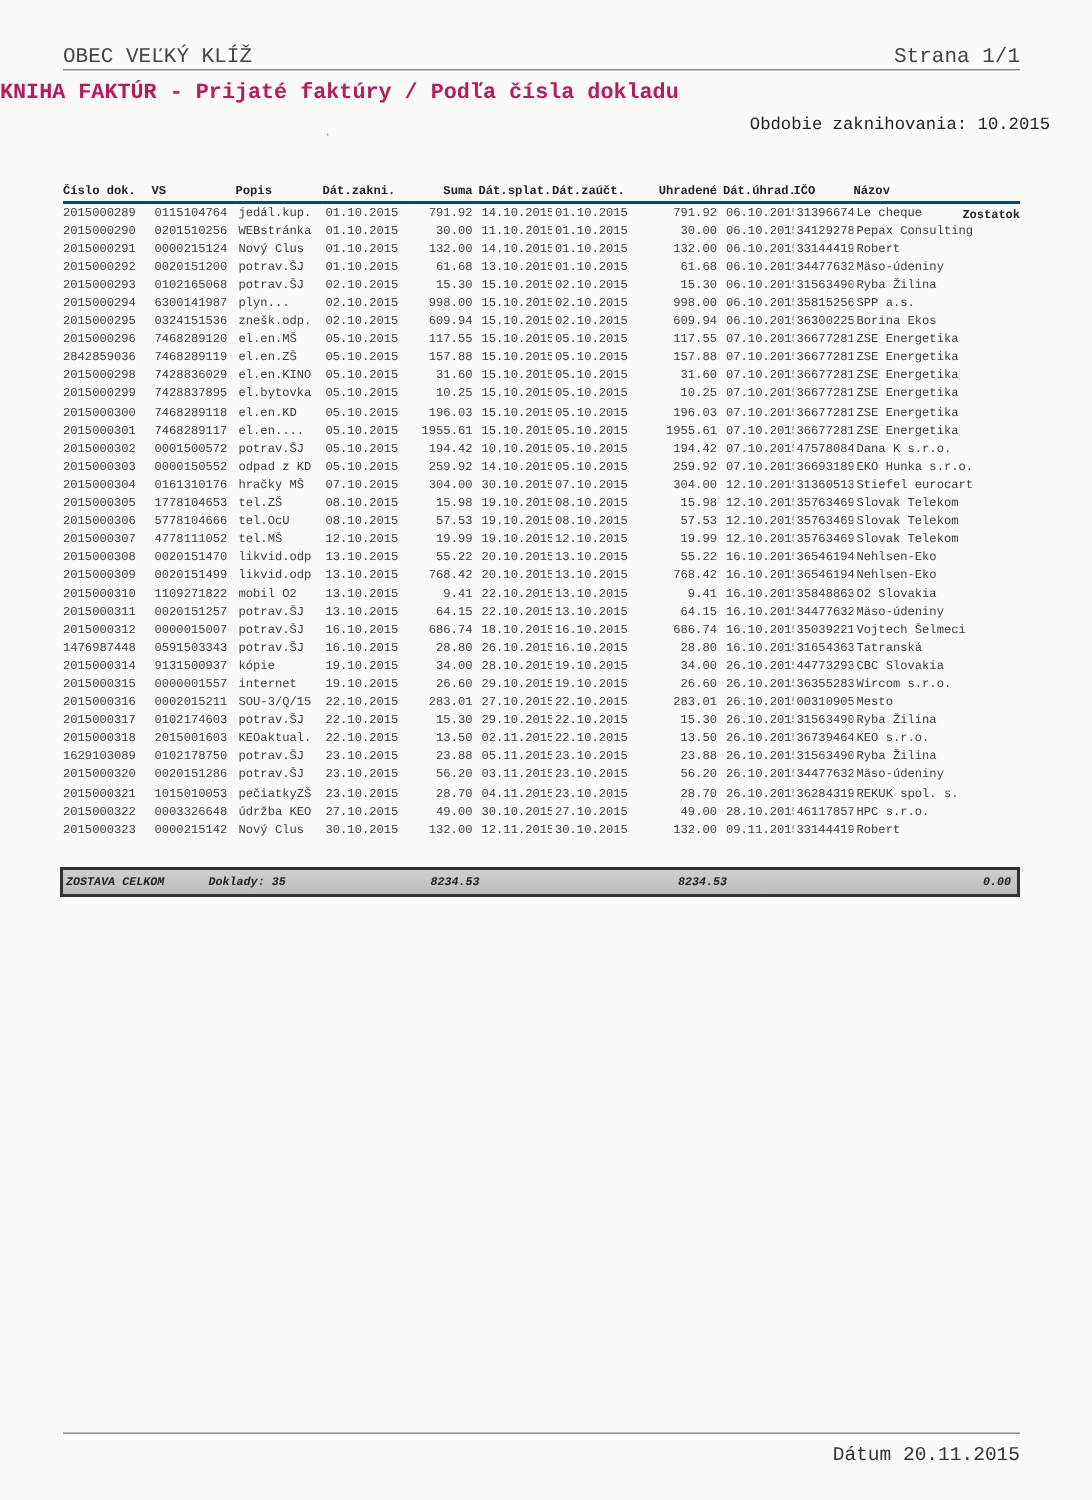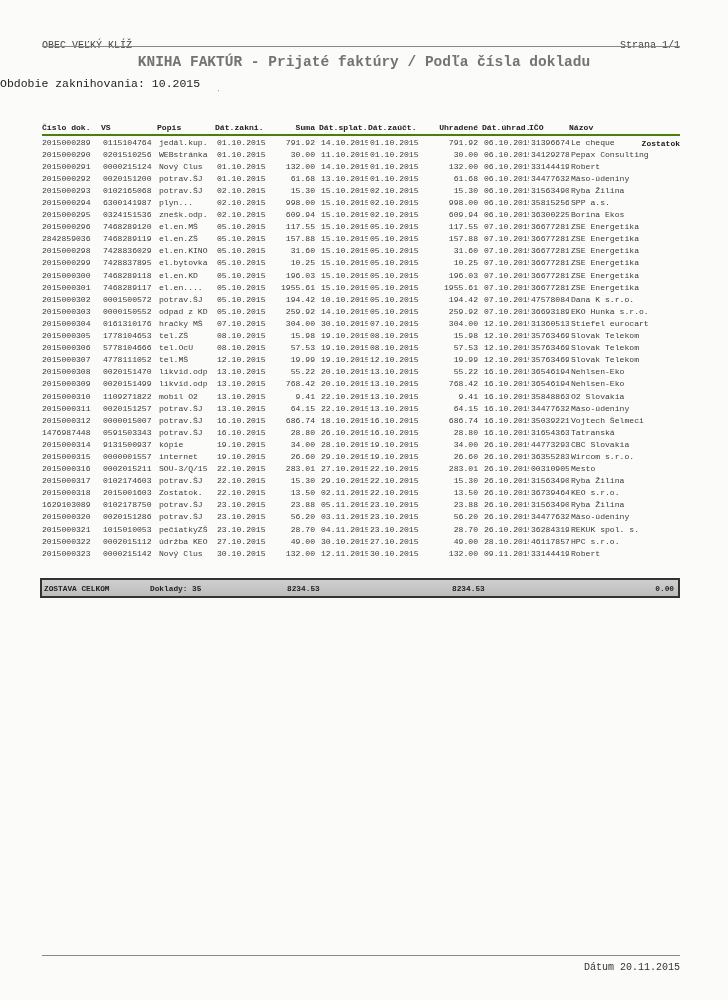--- a/index.html
+++ b/index.html
@@ -1,41 +1,41 @@
 <!DOCTYPE html>
 <html><head>
 <meta charset="utf-8">
 <style>
   html, body { margin:0; padding:0; background:#fbfbfa; }
   body { width:728px; height:1000px; position:relative; overflow:hidden;
          font-family:"Liberation Mono", "DejaVu Sans Mono", monospace; color:#333; }
-  .topbar { position:absolute; left:42px; top:40px; width:638px; font-size:10px; color:#444; }
+  .topbar { position:absolute; left:42px; top:30px; width:638px; font-size:14px; color:#444; }
   .topbar .right { position:absolute; right:0; top:0; }
   .hr-top { position:absolute; left:42px; top:46px; width:638px; height:0; border-top:1px solid #888; }
-  .title { position:absolute; left:0; width:728px; top:54px; text-align:center;
-           font-weight:bold; font-size:14.5px; color:#737373; }
-  .subtitle { position:absolute; left:0; width:700px; top:77px; text-align:left;
+  .title { position:absolute; left:0; width:728px; top:54px; text-align:left;
+           font-weight:bold; font-size:14.5px; color:#be185d; }
+  .subtitle { position:absolute; left:0; width:700px; top:77px; text-align:right;
            font-size:11.5px; color:#222; }
   .colhead-top { position:absolute; right:48px; top:111px; font-size:8px; font-weight:bold; color:#222;margin-top:28px; }
   table { position:absolute; left:42px; top:122px; width:638px; border-collapse:collapse;
           font-size:8.1px; table-layout:fixed; }
   thead th { font-weight:bold; text-align:left; color:#222; padding:0 0 1px 0; height:11px;
-             border-bottom:2px solid #4d7c0f; white-space:nowrap; }
+             border-bottom:2px solid #0c4a6e; white-space:nowrap; }
   tbody td { height:12.1px; padding:0; white-space:nowrap; overflow:hidden; color:#3a3a3a; }
   .r { text-align:right; padding-right:4px; }
   .c-doc{width:59px;} .c-vs{width:56px;} .c-popis{width:58px;} .c-zak{width:62px;}
   .c-suma{width:42px;} .c-splat{width:49px;} .c-zauct{width:58px;} .c-uhr{width:56px;}
   .c-duhr{width:47px;} .c-ico{width:40px;} .c-naz{width:auto;}
   td.pl { padding-left:2px; }
   .total { position:absolute; left:40px; top:578px; width:640px; height:20px;
            background:linear-gradient(#cfcfcf,#bdbdbd); border:2px solid #333; box-sizing:border-box;
            font-size:7.8px; font-weight:bold; color:#222; }
-  .total span { position:absolute; top:5px; }
+  .total span { position:absolute; top:5px;font-style:italic; }
   .hr-bot { position:absolute; left:42px; top:955px; width:638px; height:0; border-top:1px solid #888; }
-  .footer { position:absolute; right:48px; top:962px; font-size:10px; color:#333; }
+  .footer { position:absolute; right:48px; top:962px; font-size:13px; color:#333; }
   .mark { position:absolute; font-size:8px; color:#999; }
 </style>
 </head>
 <body>
 
 <div class="topbar">
   <span>OBEC VEĽKÝ KLÍŽ</span>
   <span class="right">Strana 1/1</span>
 </div>
 <div class="hr-top"></div>
@@ -448,21 +448,21 @@
         <td class="pl">29.10.2015</td>
         <td class="pl">22.10.2015</td>
         <td class="r">15.30</td>
         <td class="pl">26.10.2015</td>
         <td class="pl">31563490</td>
         <td class="pl">Ryba Žilina</td>
       </tr>
       <tr>
         <td>2015000318</td>
         <td class="pl">2015001603</td>
-        <td class="pl">Zostatok.</td>
+        <td class="pl">KEOaktual.</td>
         <td class="pl">22.10.2015</td>
         <td class="r">13.50</td>
         <td class="pl">02.11.2015</td>
         <td class="pl">22.10.2015</td>
         <td class="r">13.50</td>
         <td class="pl">26.10.2015</td>
         <td class="pl">36739464</td>
         <td class="pl">KEO s.r.o.</td>
       </tr>
       <tr>
@@ -499,21 +499,21 @@
         <td class="r">28.70</td>
         <td class="pl">04.11.2015</td>
         <td class="pl">23.10.2015</td>
         <td class="r">28.70</td>
         <td class="pl">26.10.2015</td>
         <td class="pl">36284319</td>
         <td class="pl">REKUK spol. s.</td>
       </tr>
       <tr>
         <td>2015000322</td>
-        <td class="pl">0002015112</td>
+        <td class="pl">0003326648</td>
         <td class="pl">údržba KEO</td>
         <td class="pl">27.10.2015</td>
         <td class="r">49.00</td>
         <td class="pl">30.10.2015</td>
         <td class="pl">27.10.2015</td>
         <td class="r">49.00</td>
         <td class="pl">28.10.2015</td>
         <td class="pl">46117857</td>
         <td class="pl">HPC s.r.o.</td>
       </tr>
@@ -528,21 +528,21 @@
         <td class="r">132.00</td>
         <td class="pl">09.11.2015</td>
         <td class="pl">33144419</td>
         <td class="pl">Robert</td>
       </tr>
     </tbody>
 </table>
 
 <div class="total">
   <span style="left:2px">ZOSTAVA CELKOM</span>
-  <span style="left:108px">Doklady: 35</span>
+  <span style="left:97px">Doklady: 35</span>
   <span style="left:245px">8234.53</span>
   <span style="left:410px">8234.53</span>
   <span style="right:4px">0.00</span>
 </div>
 
 <div class="mark" style="left:216px;top:86px;">·</div>
 
 <div class="hr-bot"></div>
 <div class="footer">Dátum 20.11.2015</div>
 

